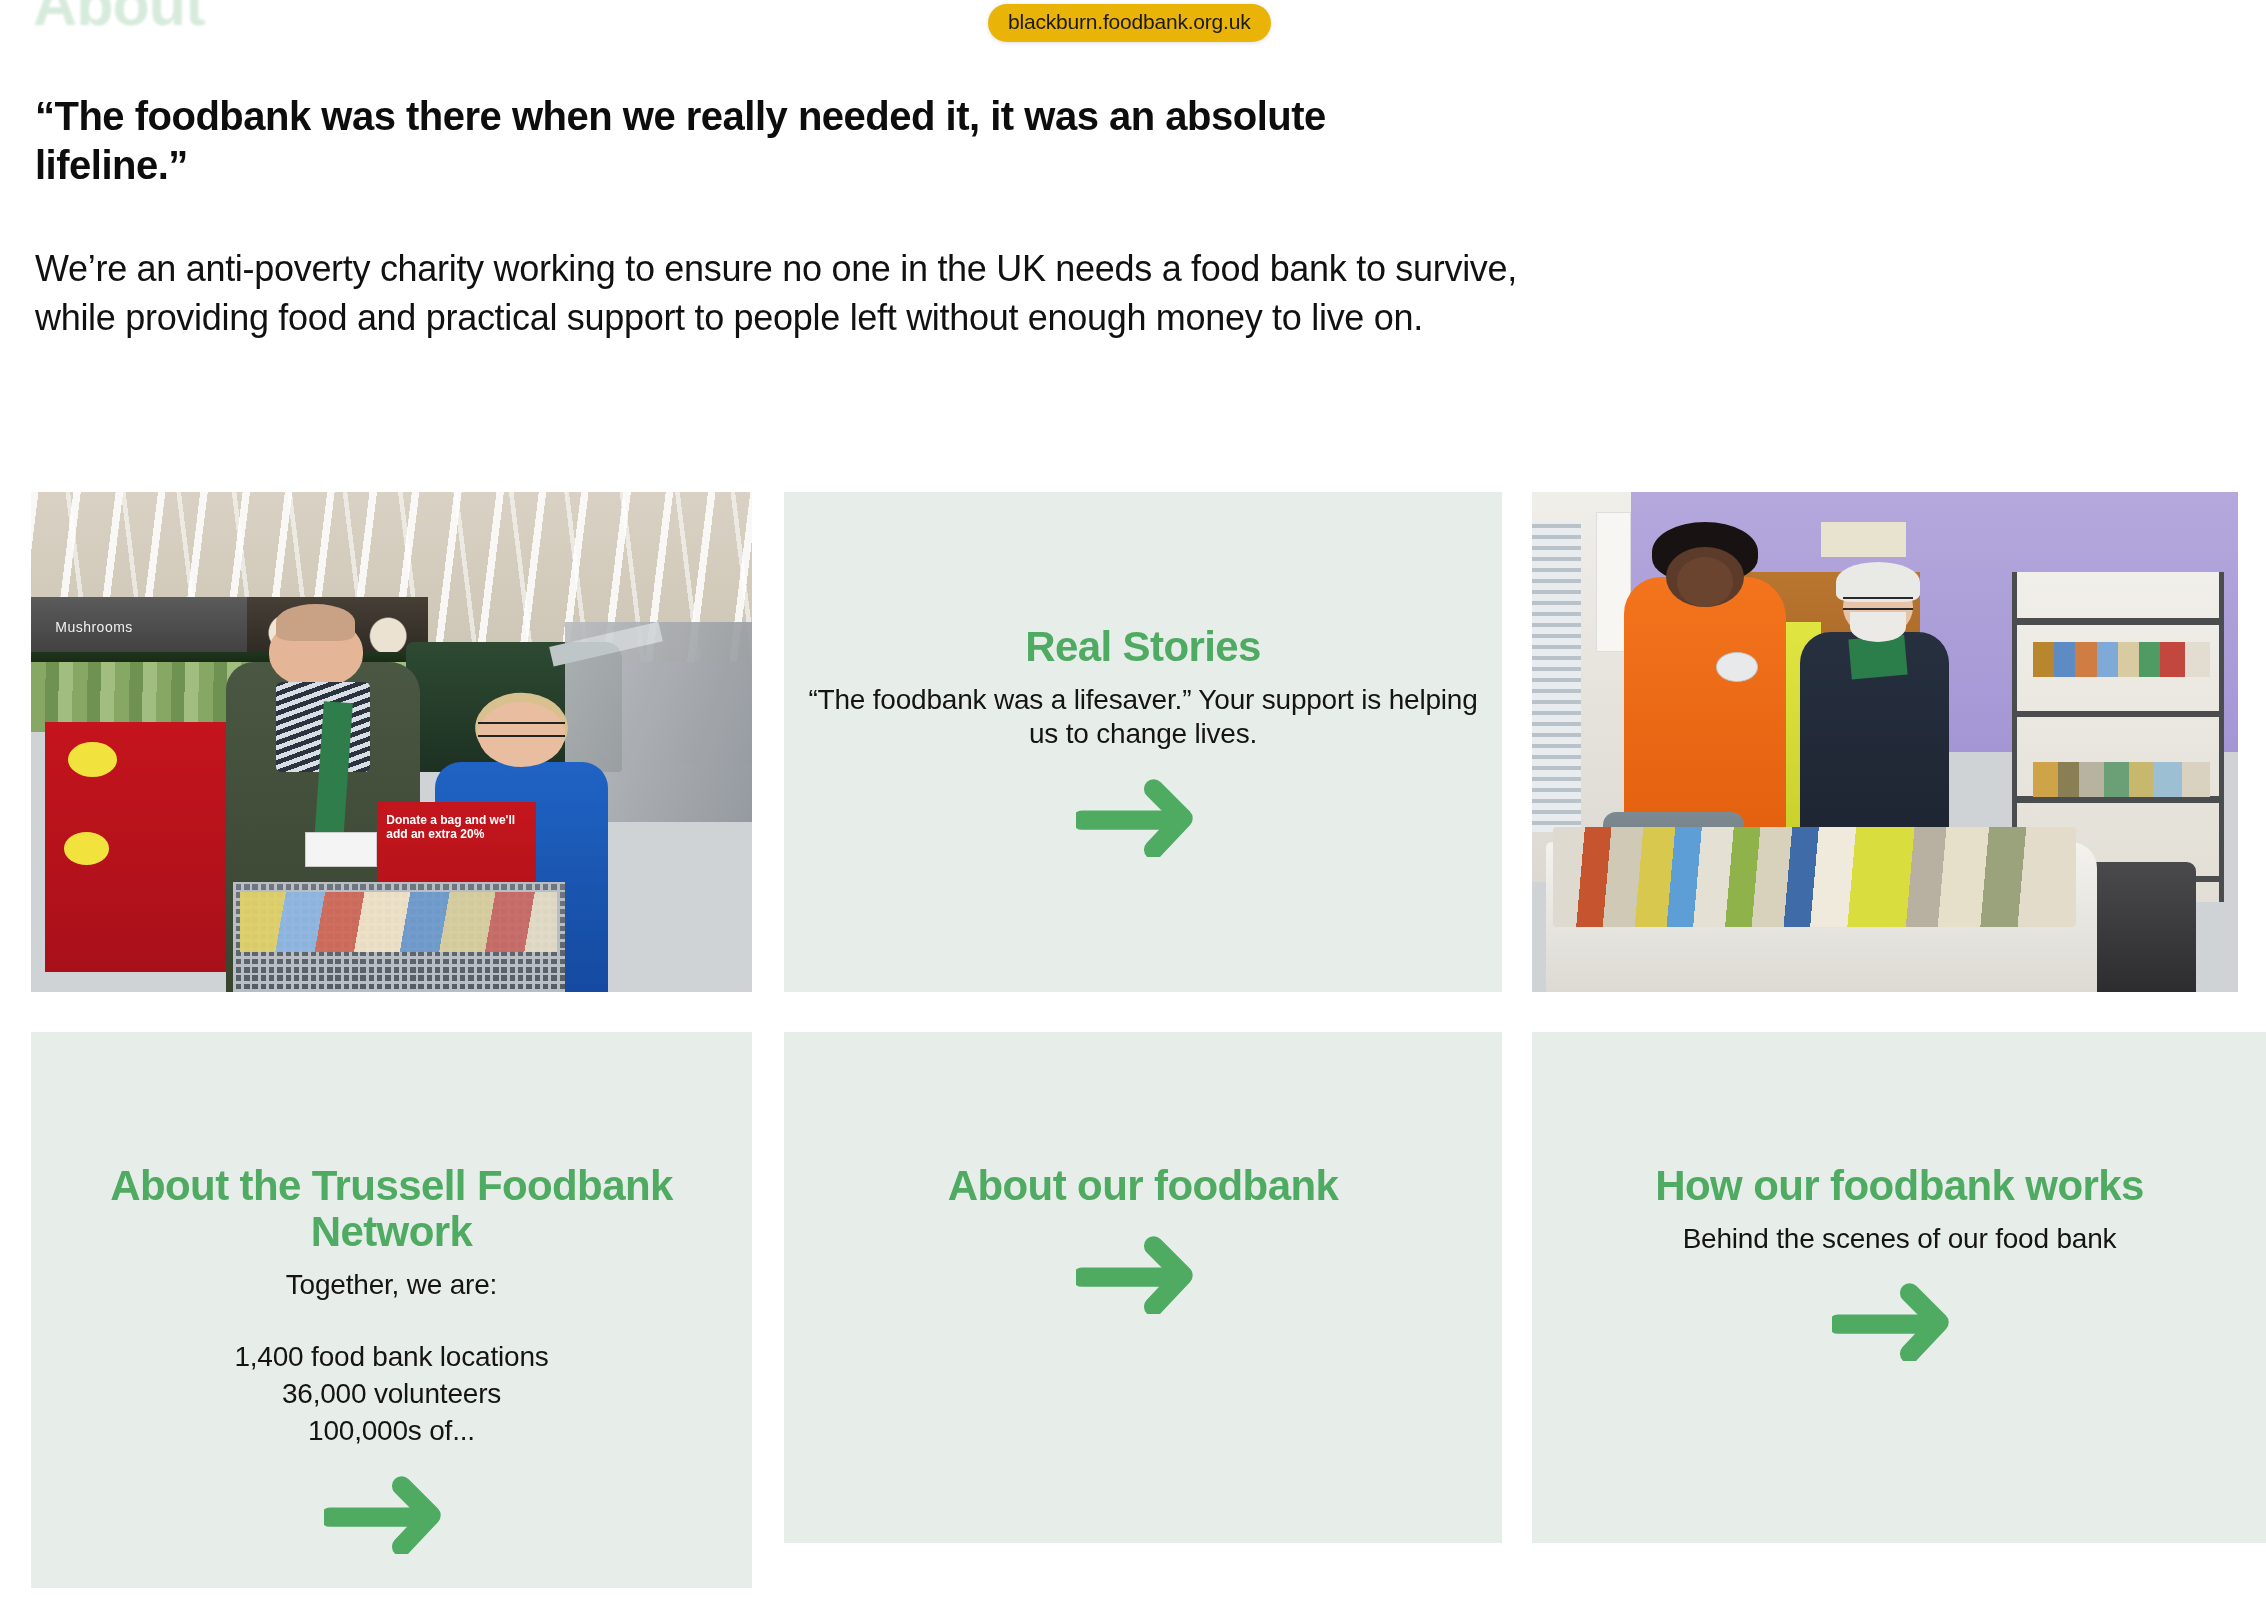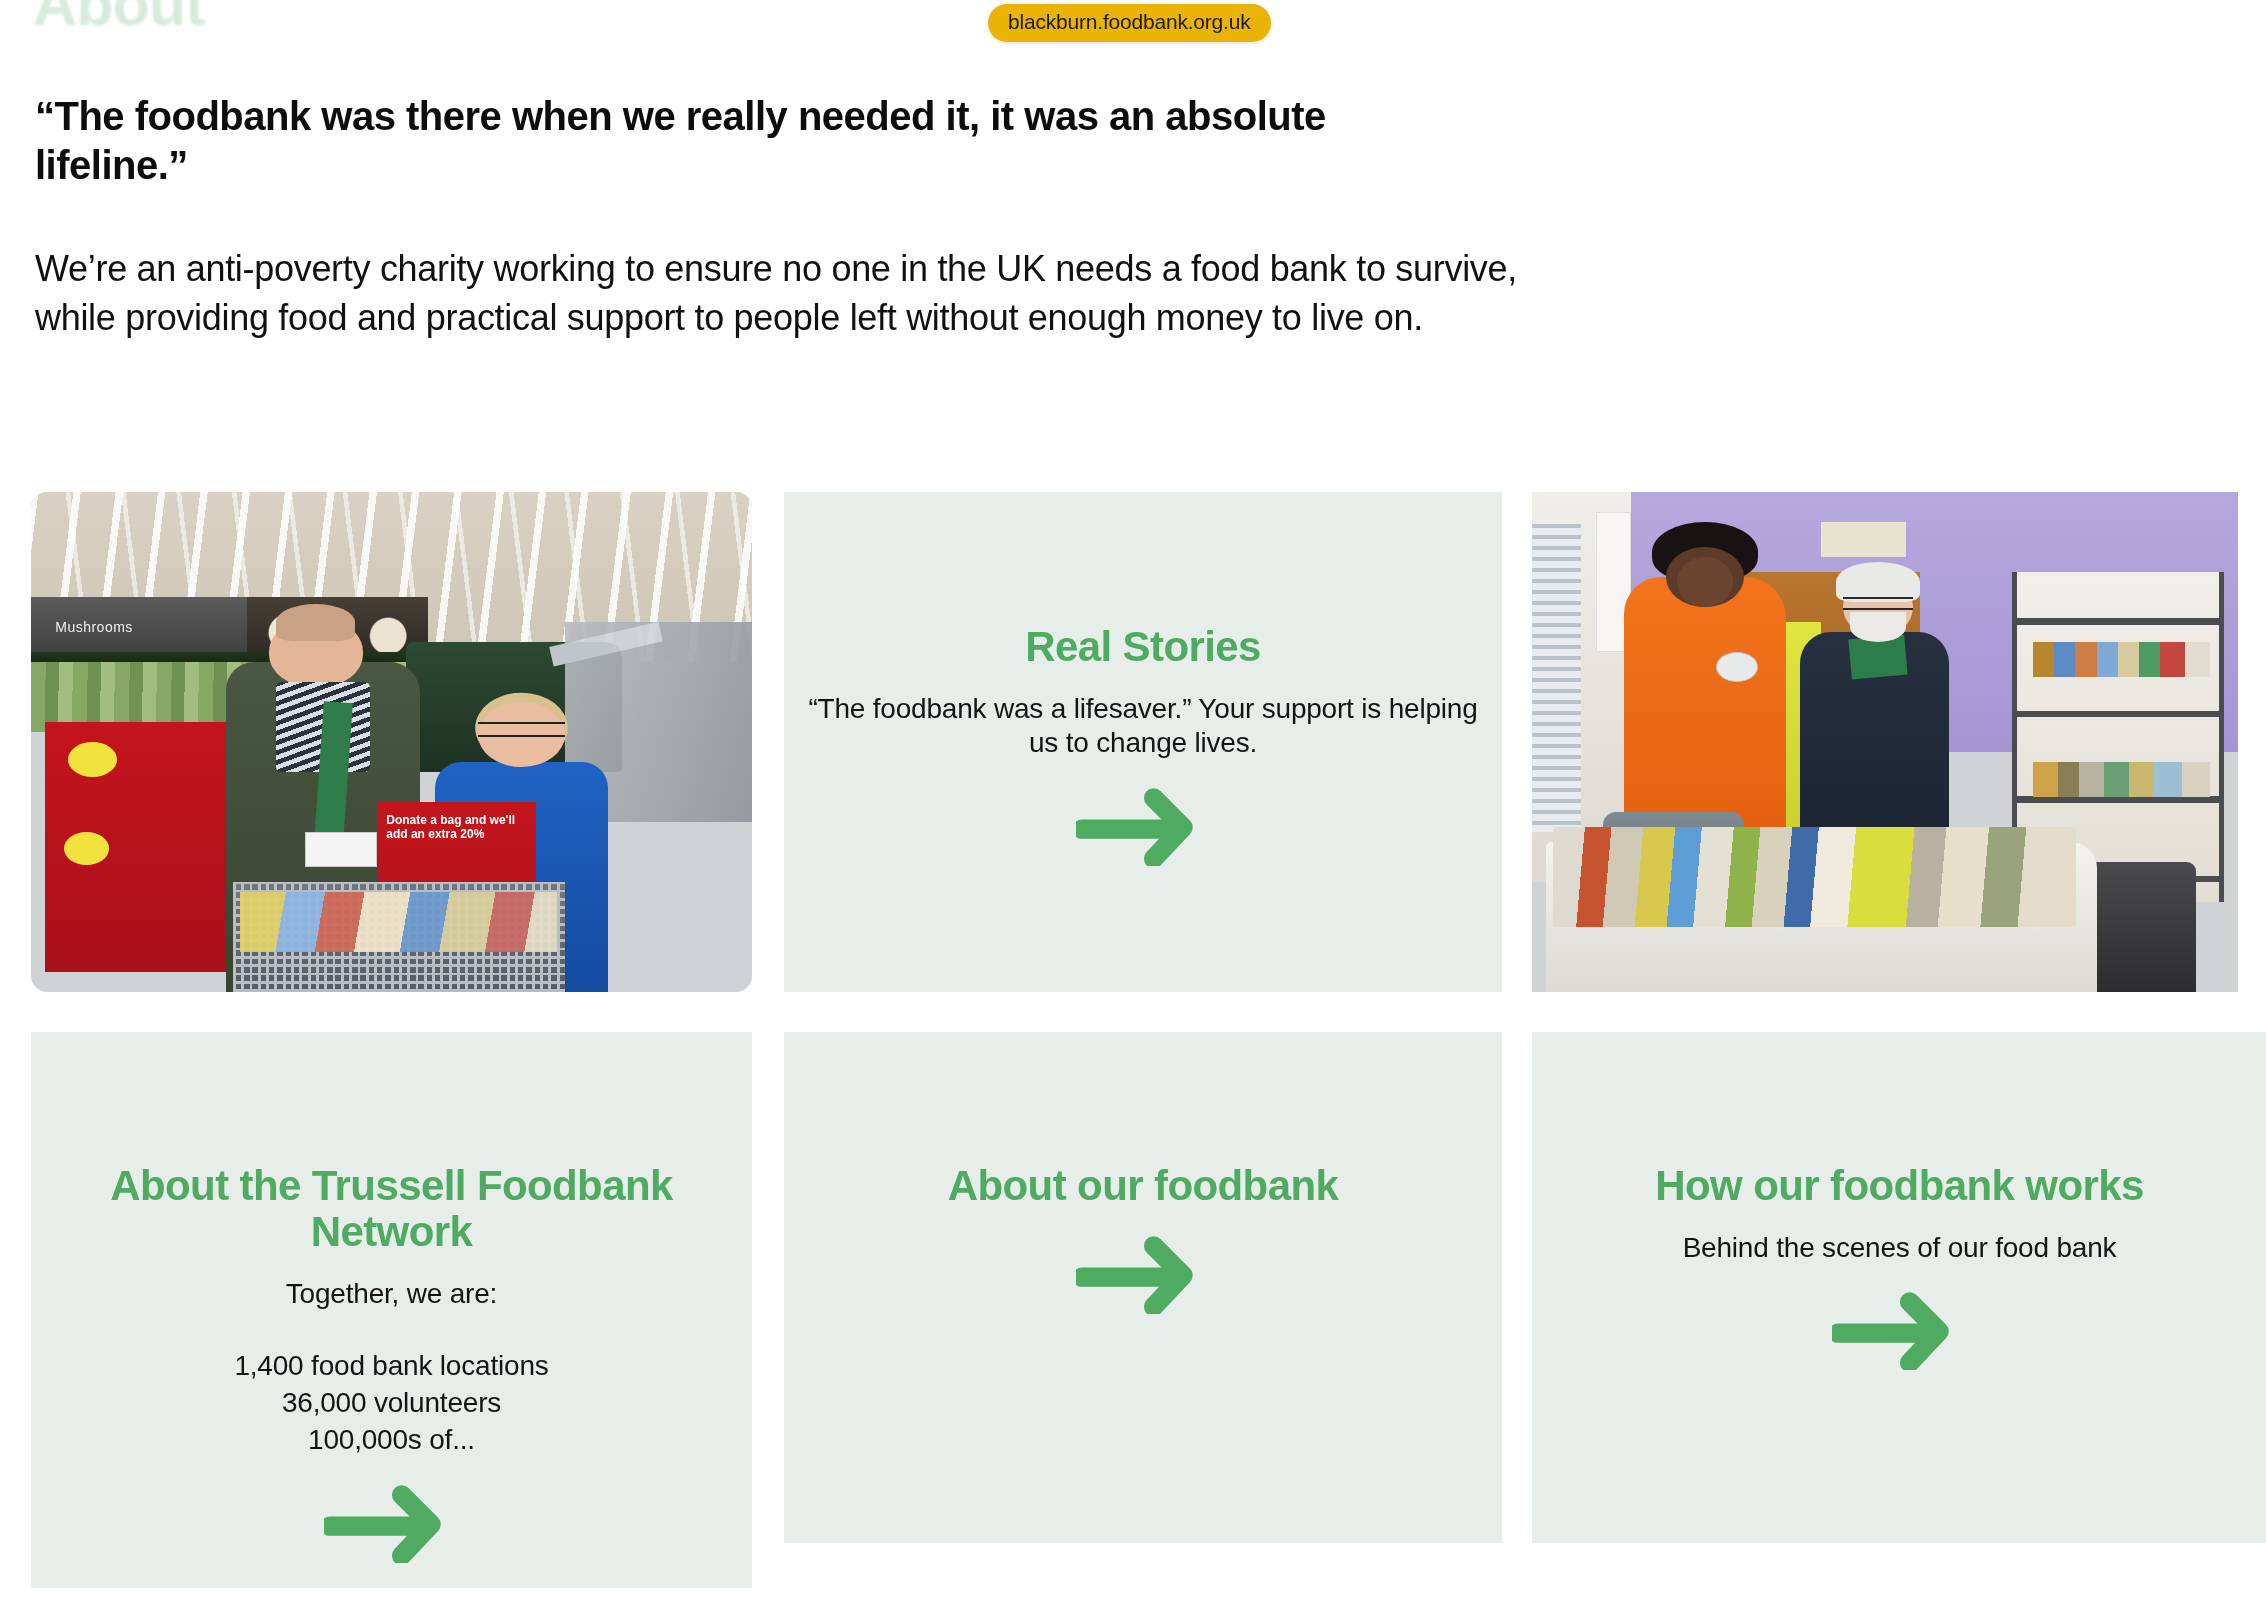--- a/index.html
+++ b/index.html
@@ -85,21 +85,21 @@
     padding: 0 20px;
   }
   .tile-title {
     font-size: 42px;
     line-height: 1.1;
     font-weight: 700;
     color: #4faa62;
     letter-spacing: -0.6px;
   }
   .tile-sub {
-    margin-top: 22px;
+    margin-top: 13px;
     font-size: 28px;
     line-height: 1.22;
     color: #141414;
     letter-spacing: -0.2px;
   }
   .tile-stats {
     margin-top: 35px;
     font-size: 28px;
     line-height: 1.33;
     color: #141414;
@@ -369,21 +369,21 @@
 
 <div id="page">
 
   <div class="faded-title">About</div>
 
   <div class="url-pill">blackburn.foodbank.org.uk</div>
 
   <div class="headline">“The foodbank was there when we really needed it, it was an absolute lifeline.”</div>
   <div class="lede">We’re an anti-poverty charity working to ensure no one in the UK needs a food bank to survive, while providing food and practical support to people left without enough money to live on.</div>
 
-  <div class="tile photo" style="left:31px; top:492px; width:721px; height:500px;border-radius:16px;">
+  <div class="tile photo" style="left:31px; top:492px; width:721px; height:500px;">
     <div class="sm-ceiling"></div>
     <div class="sm-signboard">
       <span>Mushrooms</span>
     </div>
     <div class="sm-mush"></div>
     <div class="sm-shelfedge"></div>
     <div class="sm-greens"></div>
     <div class="sm-greenbin"></div>
     <div class="sm-rightrack"></div>
     <div class="sm-redstack"></div>

